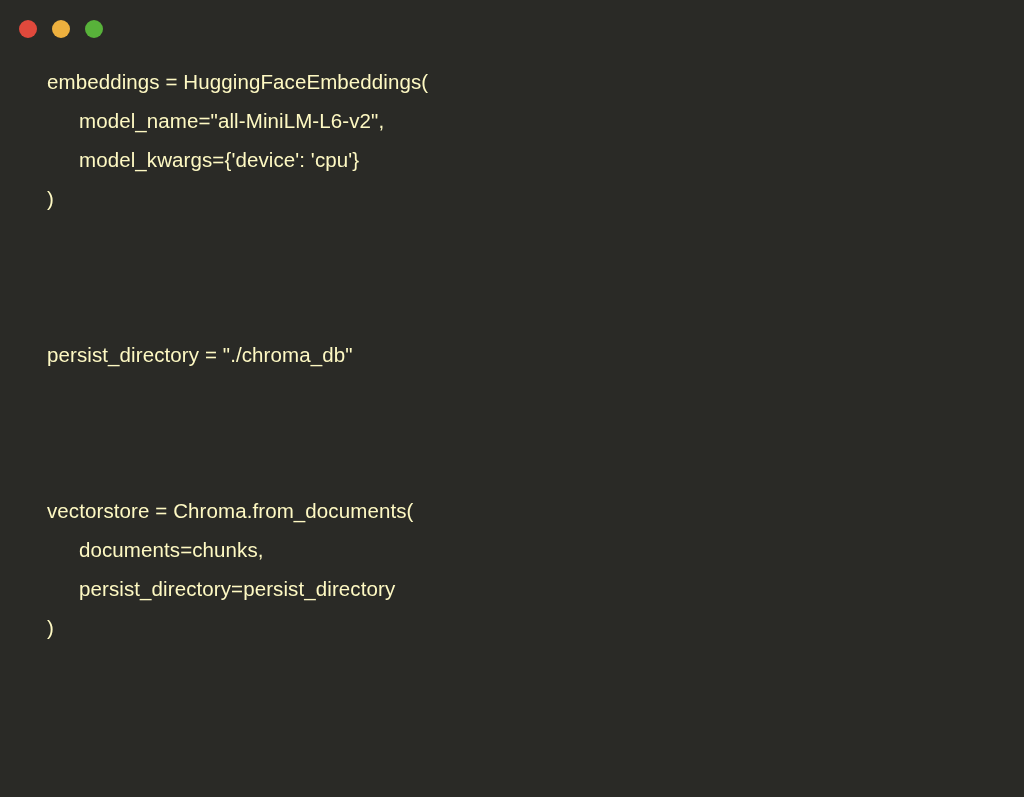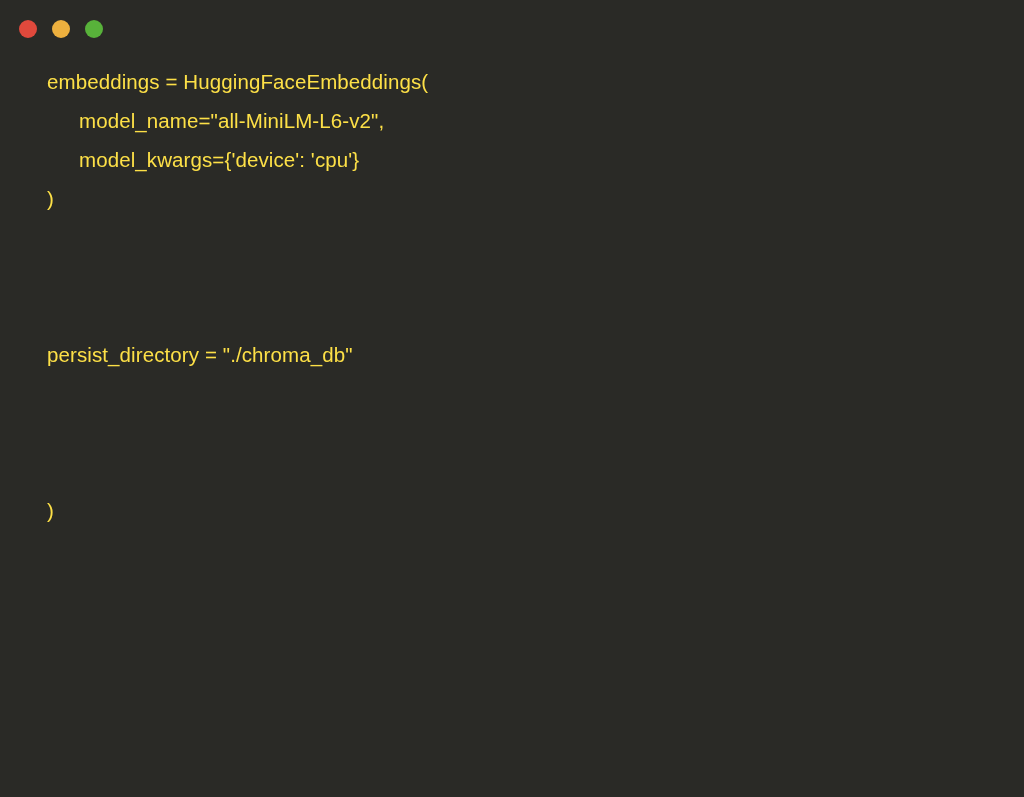--- a/index.html
+++ b/index.html
@@ -54,21 +54,21 @@
     left: 0;
     width: 1024px;
     height: 739px;
     padding: 4px 0 0 47px;
     box-sizing: border-box;
   }
   .code-line {
     height: 39px;
     line-height: 39px;
     font-size: 20.5px;
-    color: #fde047;
+    color: #fef9c3;
     white-space: pre;
     letter-spacing: 0.1px;
     font-family: "Liberation Sans", "DejaVu Sans", sans-serif;
   }
   .code-line.blank {
     color: transparent;
   }
   .indent-1 { padding-left: 32px; }
 </style>
 </head>
@@ -89,19 +89,22 @@
       <div class="code-line indent-1">model_name="all-MiniLM-L6-v2",</div>
       <div class="code-line indent-1">model_kwargs={'device': 'cpu'}</div>
       <div class="code-line">)</div>
       <div class="code-line blank">&nbsp;</div>
       <div class="code-line blank">&nbsp;</div>
       <div class="code-line blank">&nbsp;</div>
       <div class="code-line">persist_directory = "./chroma_db"</div>
       <div class="code-line blank">&nbsp;</div>
       <div class="code-line blank">&nbsp;</div>
       <div class="code-line blank">&nbsp;</div>
+      <div class="code-line">vectorstore = Chroma.from_documents(</div>
+      <div class="code-line indent-1">documents=chunks,</div>
+      <div class="code-line indent-1">persist_directory=persist_directory</div>
       <div class="code-line">)</div>
       <div class="code-line blank">&nbsp;</div>
       <div class="code-line blank">&nbsp;</div>
       <div class="code-line blank">&nbsp;</div>
     </div>
 
 </div>
 
 </body></html>

